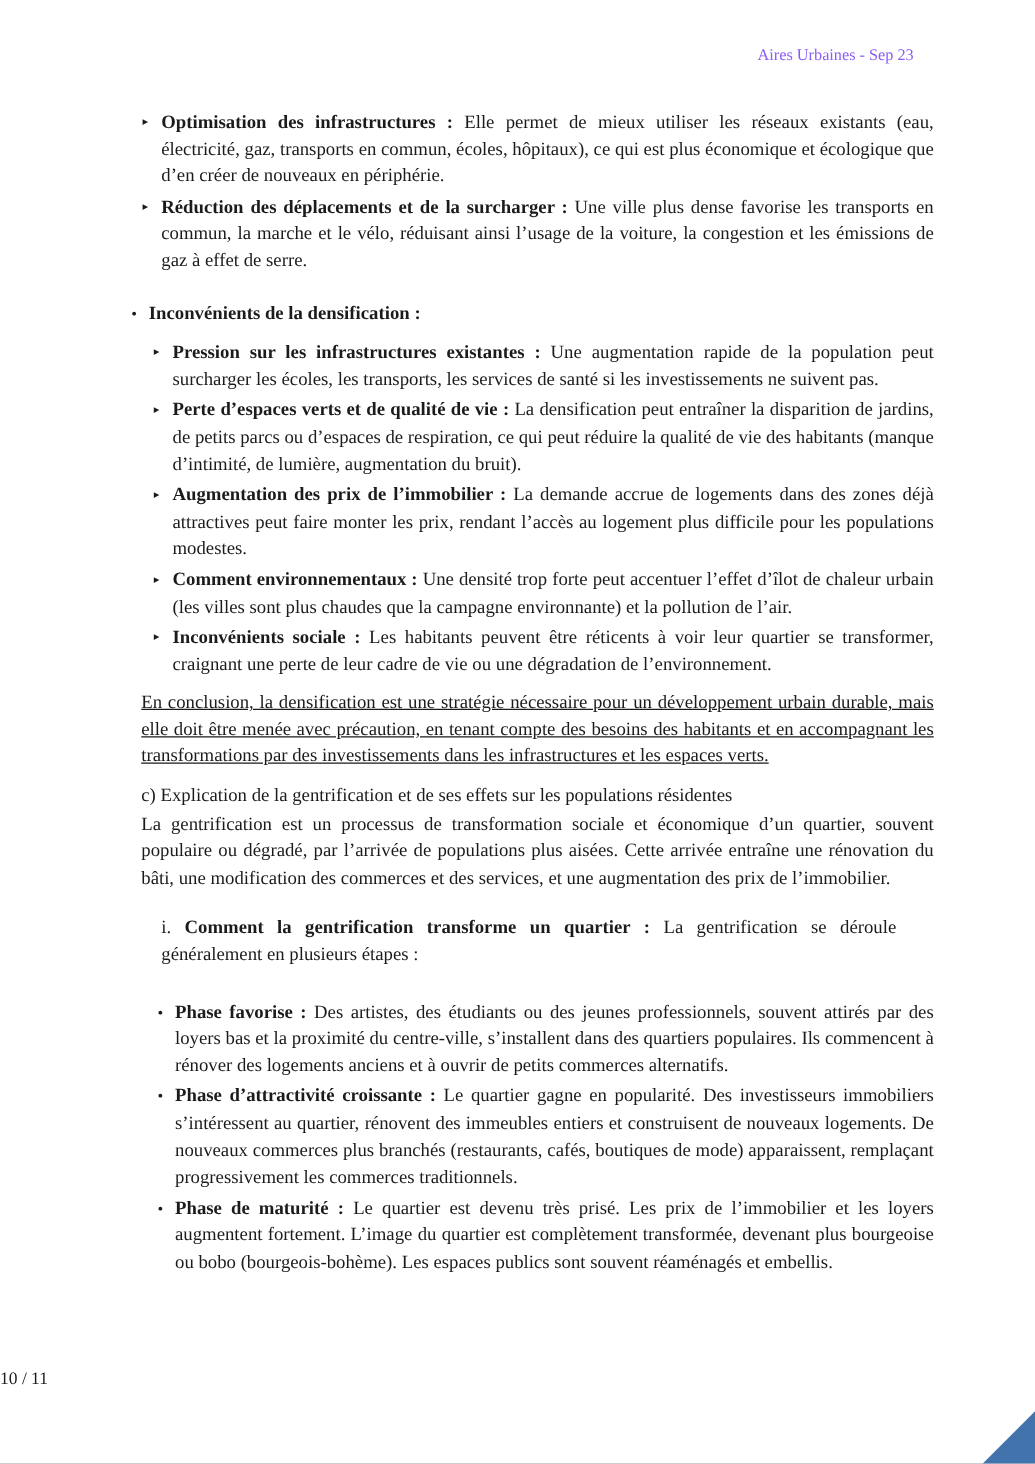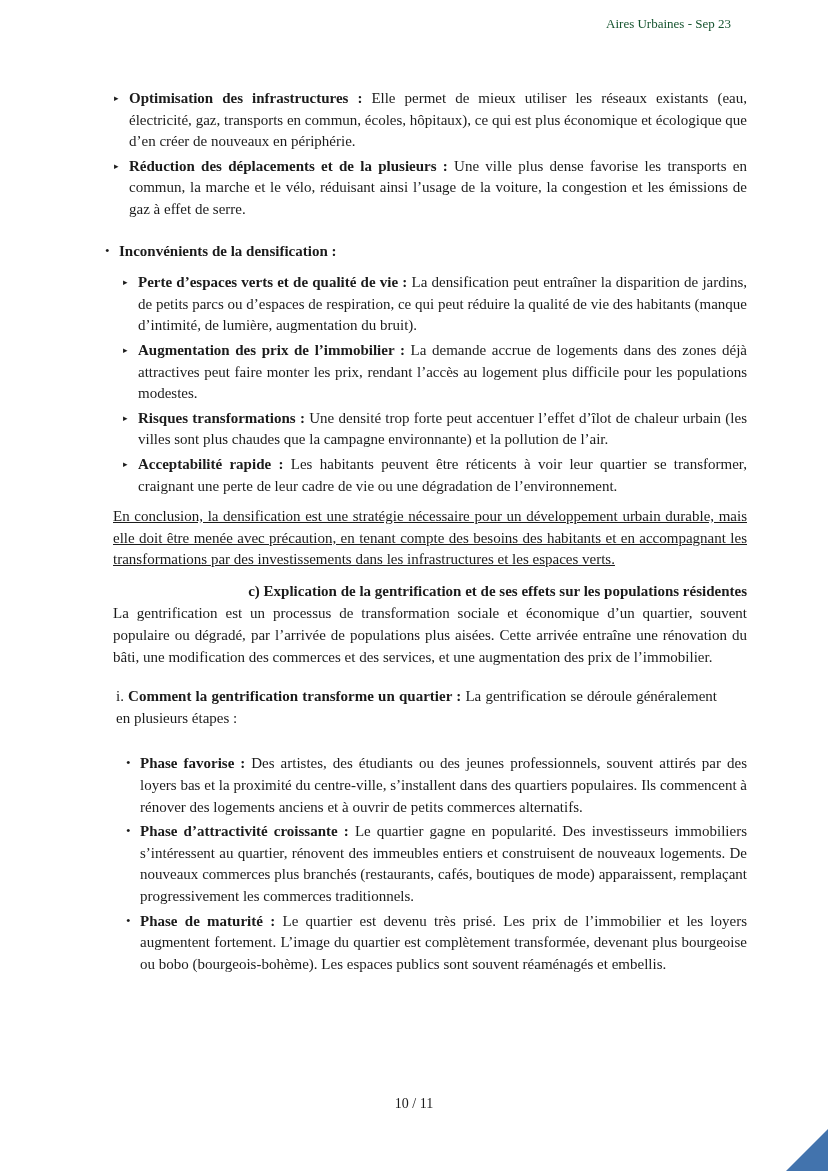--- a/index.html
+++ b/index.html
@@ -6,22 +6,22 @@
   .page{
     position:relative;
     width:828px;height:1171px;
     margin:0 auto;
     background:#ffffff;
     font-family:"Liberation Serif","DejaVu Serif",serif;
     color:#1b1b1b;
     overflow:hidden;
   }
   .page-header{
-    position:absolute;top:16px;right:97px;
-    font-size:13px;color:#14532d;
+    position:absolute;top:36px;right:97px;
+    font-size:13px;color:#8b5cf6;
   }
   .content{
     position:absolute;top:88px;left:113px;width:634px;
     font-size:15px;line-height:21.6px;text-align:justify;
   }
   ul{list-style:none;margin:0;padding:0;}
   li{position:relative;margin:0 0 3px 0;}
   .lbl{font-weight:bold;}
   
   .tri-list li{padding-left:16px;}
@@ -34,27 +34,27 @@
   
   .dot-list li{padding-left:15px;}
   .dot-list li::before{
     content:"\2022";
     position:absolute;left:1px;top:-1px;
     font-size:13px;line-height:21.6px;
   }
   .drawbacks-head{margin-left:-9px;margin-top:20px;}
   .drawbacks-list{margin-left:9px;margin-top:10px;}
   .conclusion{margin:9px 0 0 0;text-decoration:underline;}
-  .section-heading{margin:10px 0 1px 0;font-size:15px;font-weight:bold;text-align:right;}
+  .section-heading{margin:10px 0 1px 0;font-size:15px;font-weight:normal;text-align:left;}
   .section-intro{margin:0;}
-  .enum-item{margin:18px 0 0 3px;padding-right:30px;}
+  .enum-item{margin:18px 0 0 16px;padding-right:30px;}
   .phases-list{margin-left:12px;margin-top:24px;}
   .page-footer{
     position:absolute;top:1096px;left:0;width:100%;
-    text-align:center;font-size:14px;
+    font-size:14px;
   }
   .corner-triangle{
     position:absolute;right:0;bottom:0;
     width:0;height:0;
     border-bottom:42px solid #4273ad;
     border-left:42px solid transparent;
   }
   p{margin:0;}
 </style>
 </head>
@@ -63,32 +63,33 @@
 <div class="page" style="color: rgb(27, 27, 27);">
 
   <div class="page-header">
     <span>Aires Urbaines - Sep 23</span>
   </div>
 
   <div class="content">
 
     <ul class="tri-list">
       <li><span class="lbl">Optimisation des infrastructures :</span> <span>Elle permet de mieux utiliser les réseaux existants (eau, électricité, gaz, transports en commun, écoles, hôpitaux), ce qui est plus économique et écologique que d’en créer de nouveaux en périphérie.</span></li>
-      <li><span class="lbl">Réduction des déplacements et de la plusieurs :</span> <span>Une ville plus dense favorise les transports en commun, la marche et le vélo, réduisant ainsi l’usage de la voiture, la congestion et les émissions de gaz à effet de serre.</span></li>
+      <li><span class="lbl">Réduction des déplacements et de la surcharger :</span> <span>Une ville plus dense favorise les transports en commun, la marche et le vélo, réduisant ainsi l’usage de la voiture, la congestion et les émissions de gaz à effet de serre.</span></li>
     </ul>
 
     <ul class="dot-list drawbacks-head">
       <li><span class="lbl">Inconvénients de la densification :</span></li>
     </ul>
 
     <ul class="tri-list drawbacks-list">
+      <li><span class="lbl">Pression sur les infrastructures existantes :</span> <span>Une augmentation rapide de la population peut surcharger les écoles, les transports, les services de santé si les investissements ne suivent pas.</span></li>
       <li><span class="lbl">Perte d’espaces verts et de qualité de vie :</span> <span>La densification peut entraîner la disparition de jardins, de petits parcs ou d’espaces de respiration, ce qui peut réduire la qualité de vie des habitants (manque d’intimité, de lumière, augmentation du bruit).</span></li>
       <li><span class="lbl">Augmentation des prix de l’immobilier :</span> <span>La demande accrue de logements dans des zones déjà attractives peut faire monter les prix, rendant l’accès au logement plus difficile pour les populations modestes.</span></li>
-      <li><span class="lbl">Risques transformations :</span> <span>Une densité trop forte peut accentuer l’effet d’îlot de chaleur urbain (les villes sont plus chaudes que la campagne environnante) et la pollution de l’air.</span></li>
-      <li><span class="lbl">Acceptabilité rapide :</span> <span>Les habitants peuvent être réticents à voir leur quartier se transformer, craignant une perte de leur cadre de vie ou une dégradation de l’environnement.</span></li>
+      <li><span class="lbl">Comment environnementaux :</span> <span>Une densité trop forte peut accentuer l’effet d’îlot de chaleur urbain (les villes sont plus chaudes que la campagne environnante) et la pollution de l’air.</span></li>
+      <li><span class="lbl">Inconvénients sociale :</span> <span>Les habitants peuvent être réticents à voir leur quartier se transformer, craignant une perte de leur cadre de vie ou une dégradation de l’environnement.</span></li>
     </ul>
 
     <p class="conclusion">En conclusion, la densification est une stratégie nécessaire pour un développement urbain durable, mais elle doit être menée avec précaution, en tenant compte des besoins des habitants et en accompagnant les transformations par des investissements dans les infrastructures et les espaces verts.</p>
 
     <h3 class="section-heading">c) Explication de la gentrification et de ses effets sur les populations résidentes</h3>
 
     <p class="section-intro">La gentrification est un processus de transformation sociale et économique d’un quartier, souvent populaire ou dégradé, par l’arrivée de populations plus aisées. Cette arrivée entraîne une rénovation du bâti, une modification des commerces et des services, et une augmentation des prix de l’immobilier.</p>
 
     <div class="enum-item">
       <span>i.</span>

